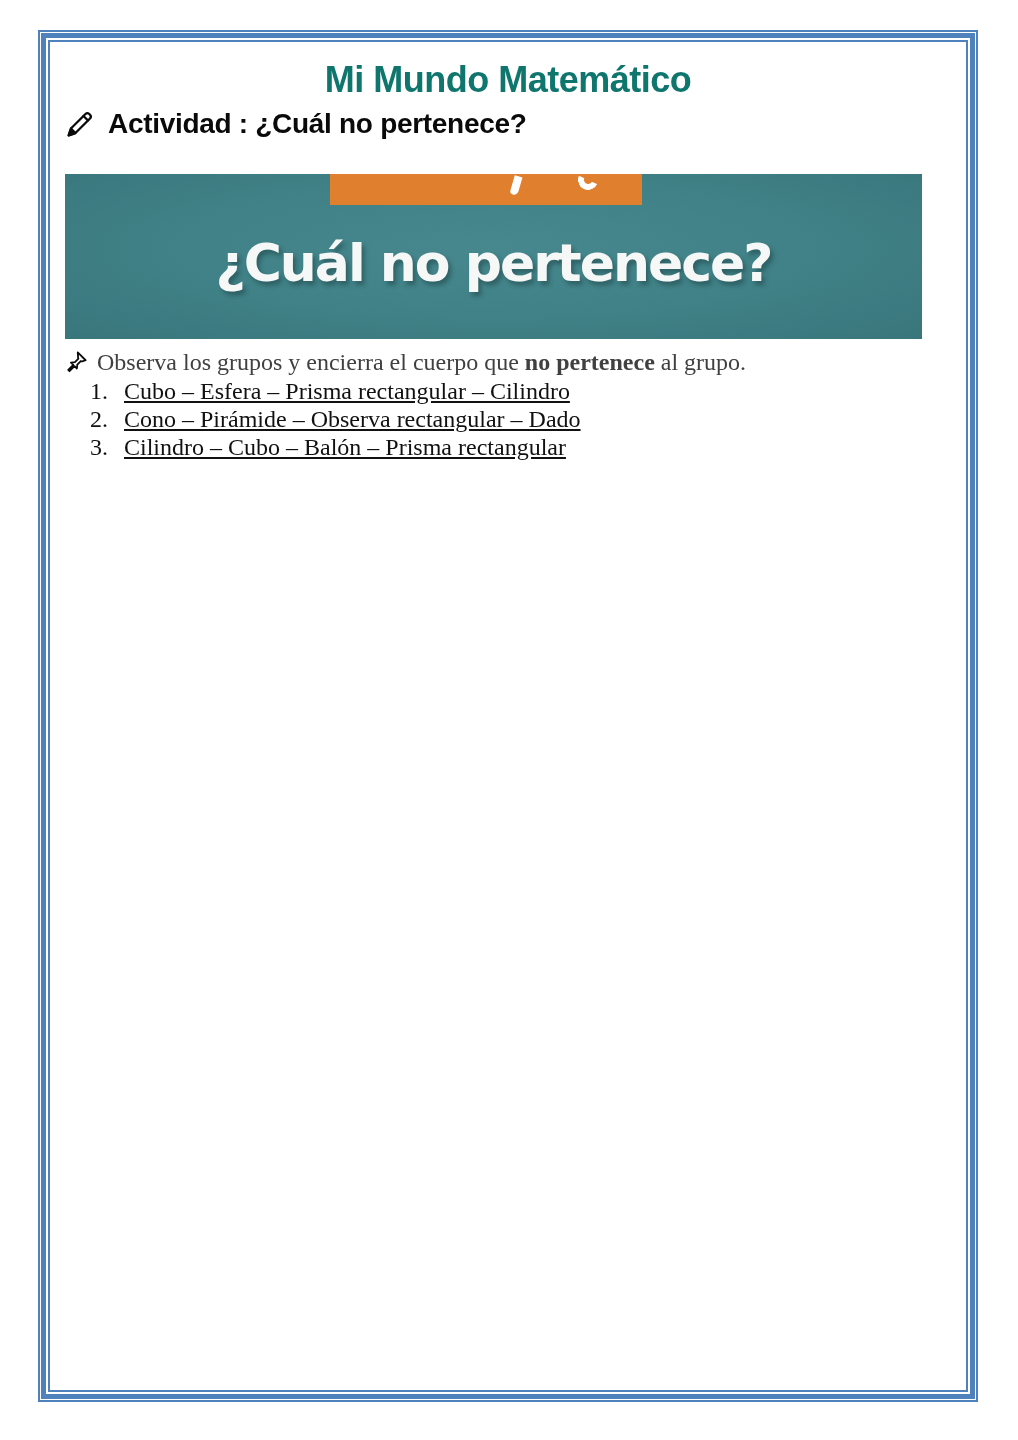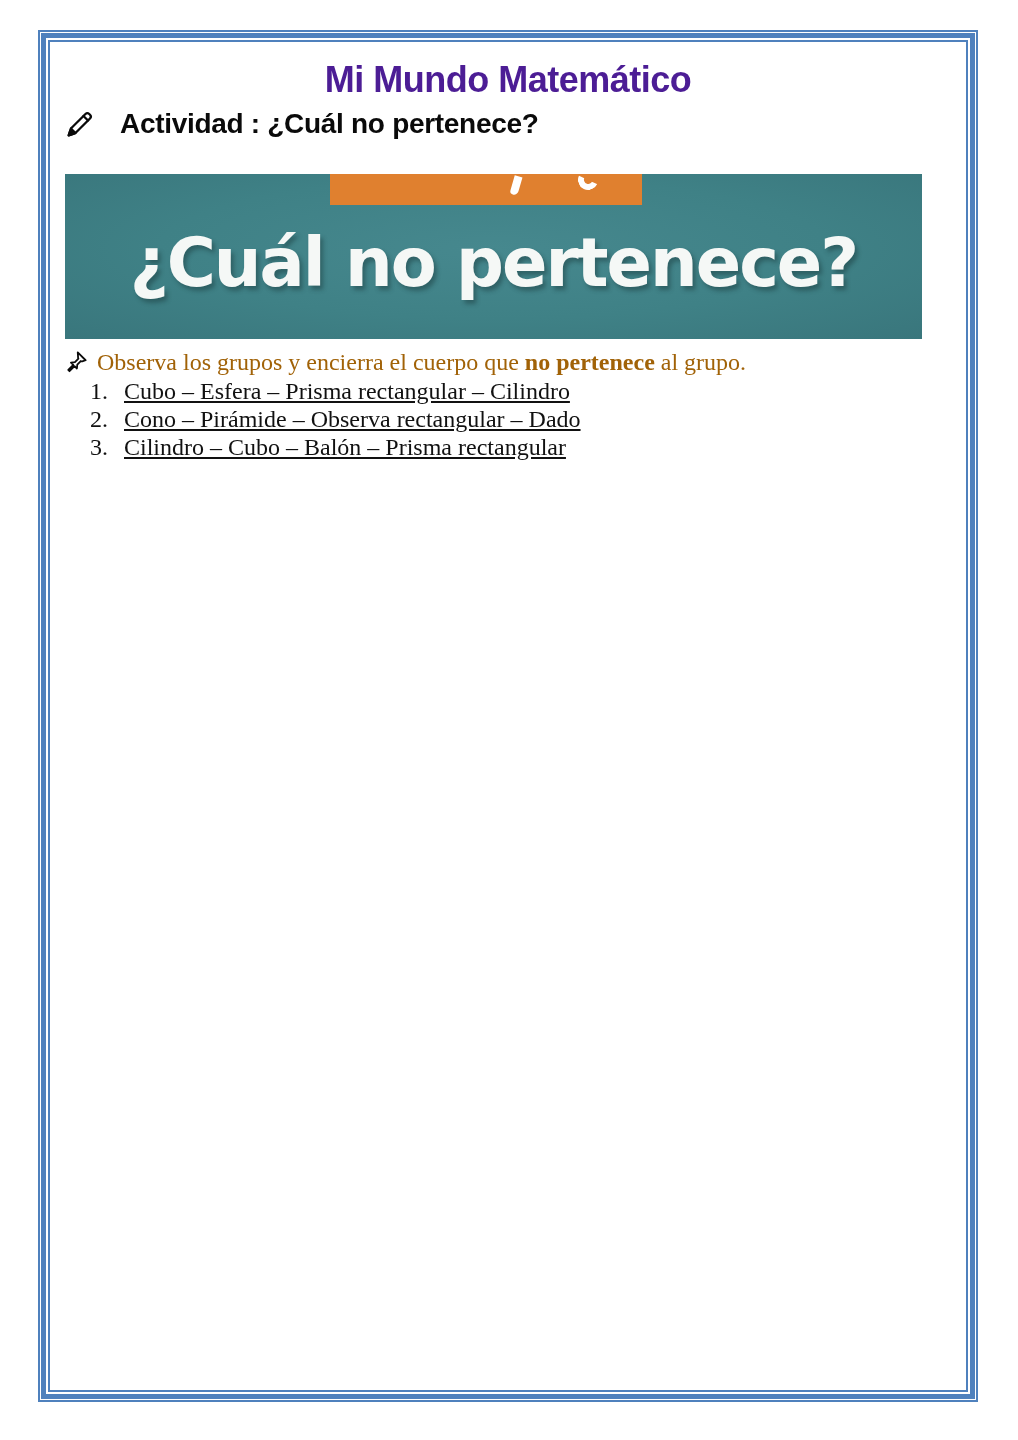--- a/index.html
+++ b/index.html
@@ -25,28 +25,28 @@
   }
   .frame-inner {
     width:100%; height:100%;
     border:2px solid #4f81bd;
     padding:6px 10px 0 10px;
   }
   
   .doc-title {
     margin-top:12px;
     text-align:center;
-    color:#4c1d95;
+    color:#0f766e;
     font-size:36px;
     font-weight:bold;
     letter-spacing:-0.5px;
     line-height:1.1;
   }
   .activity-row {
-    display:flex; align-items:flex-start; gap:24px;
+    display:flex; align-items:flex-start; gap:12px;
     margin:8px 0 0 4px;
   }
   .activity-row svg { width:32px; height:32px; flex:0 0 auto; }
   .activity-label {
     color:#0a0a0a;
     font-size:28px;
     font-weight:bold;
     letter-spacing:-0.3px;
   }
   
@@ -78,33 +78,33 @@
     border-top-color:transparent;
     border-right-color:transparent;
     border-radius:50%;
     transform:rotate(-20deg);
   }
   .banner-headline {
     position:relative;
     margin-top:14px;
     color:#f5f8f6;
     font-family:"DejaVu Sans", sans-serif;
-    font-size:67px;
+    font-size:52px;
     font-weight:bold;
     letter-spacing:-2px;
     white-space:nowrap;
     text-shadow:3px 4px 4px rgba(25,55,58,0.45);
   }
   
   .instruction-row {
     display:flex; align-items:flex-start; gap:8px;
     margin:9px 0 0 2px;
     font-family:"Liberation Serif", serif;
     font-size:24px;
-    color:#a16207;
+    color:#404040;
     line-height:28px;
   }
   .instruction-row svg { width:27px; height:27px; flex:0 0 auto; margin-top:1px; }
   .instruction-text b { font-weight:bold; }
   .group-list { margin:1px 0 0 30px; }
   .group-row {
     display:flex;
     font-family:"Liberation Serif", serif;
     font-size:24px;
     color:#111111;

